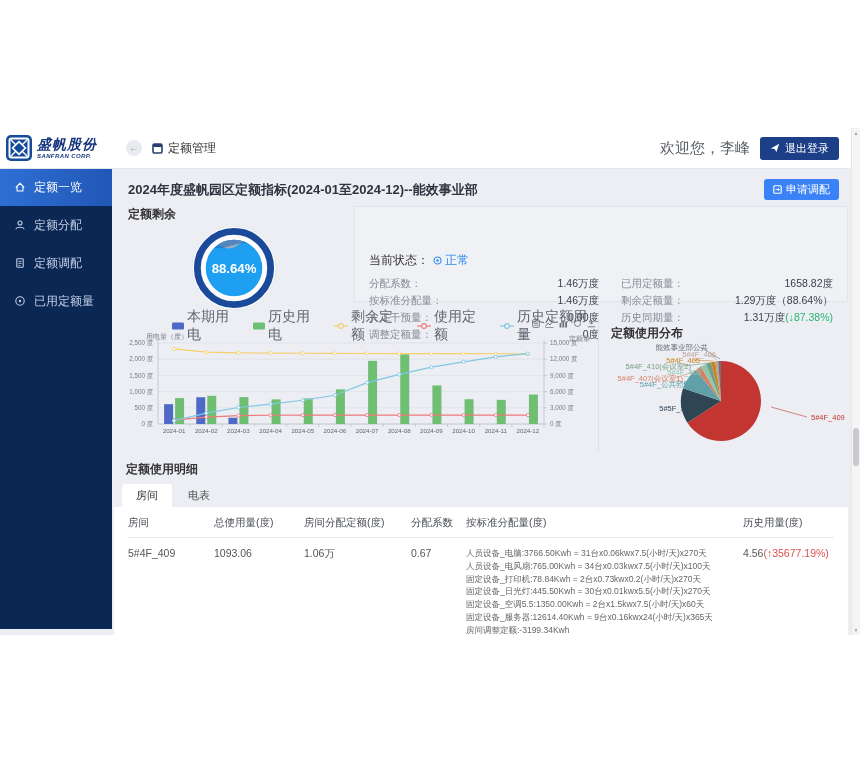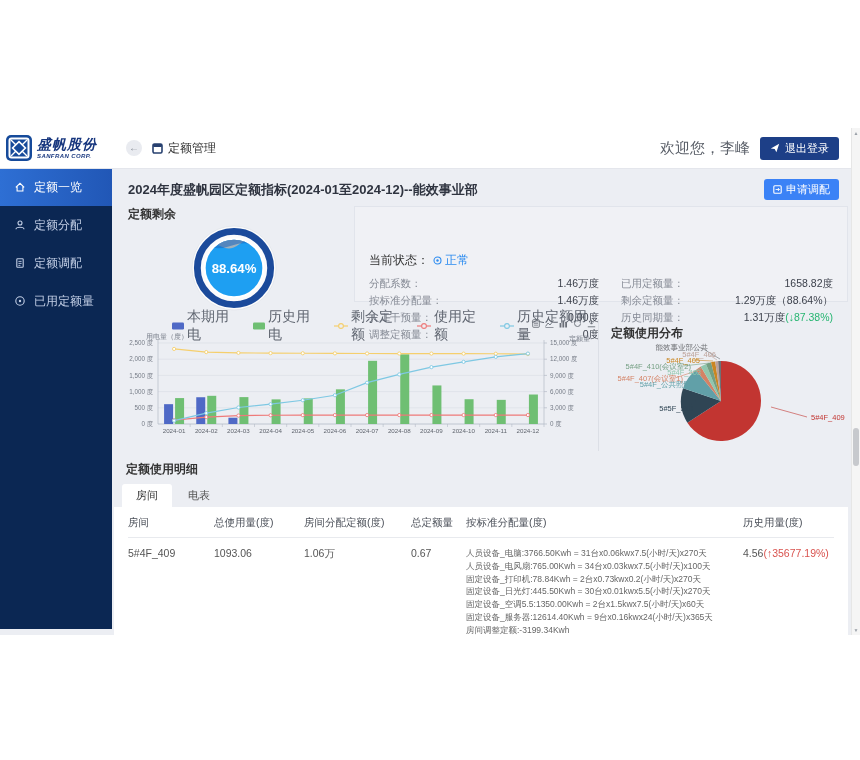--- a/index.html
+++ b/index.html
@@ -427,21 +427,21 @@
       <div class="detail-title">定额使用明细</div>
       <div class="tabs" id="detail-tabs">
           <span class="tab active">房间</span>
           <span class="tab">电表</span>
         </div>
       <div class="table-card">
         <div class="t-head" id="t-head">
             <span>房间</span>
             <span>总使用量(度)</span>
             <span>房间分配定额(度)</span>
-            <span>总定额量</span>
+            <span>分配系数</span>
             <span>按标准分配量(度)</span>
             <span>历史用量(度)</span>
           </div>
         <div id="t-body">
             <div class="t-row">
               <span>5#4F_409</span>
               <span>1093.06</span>
               <span>1.06万</span>
               <span>0.67</span>
               <div class="std-lines">

